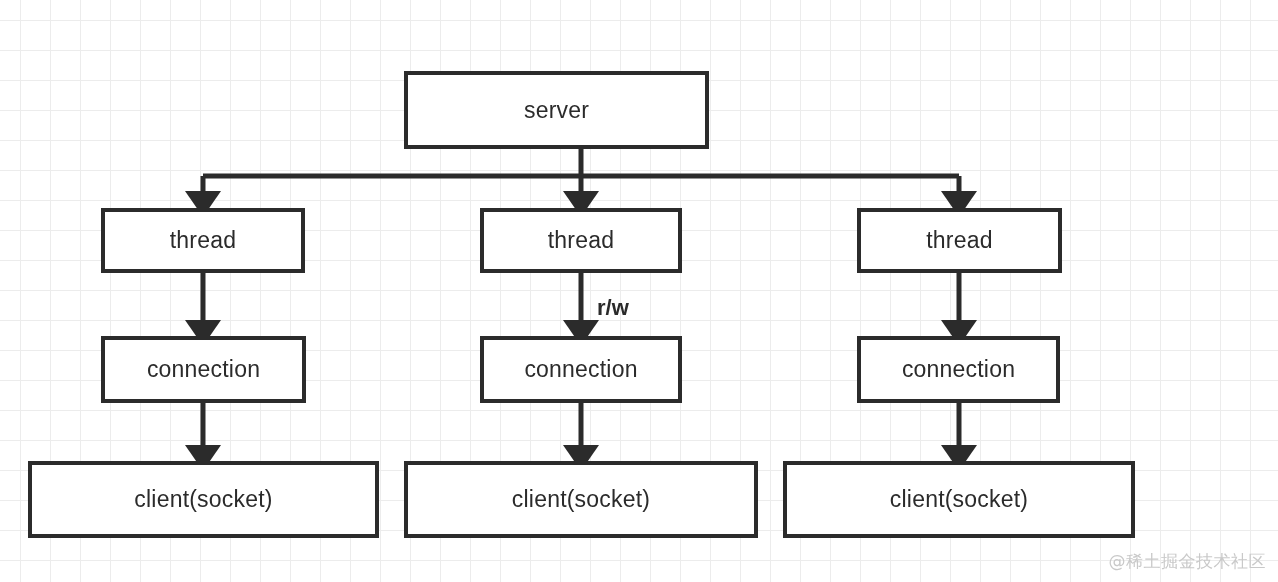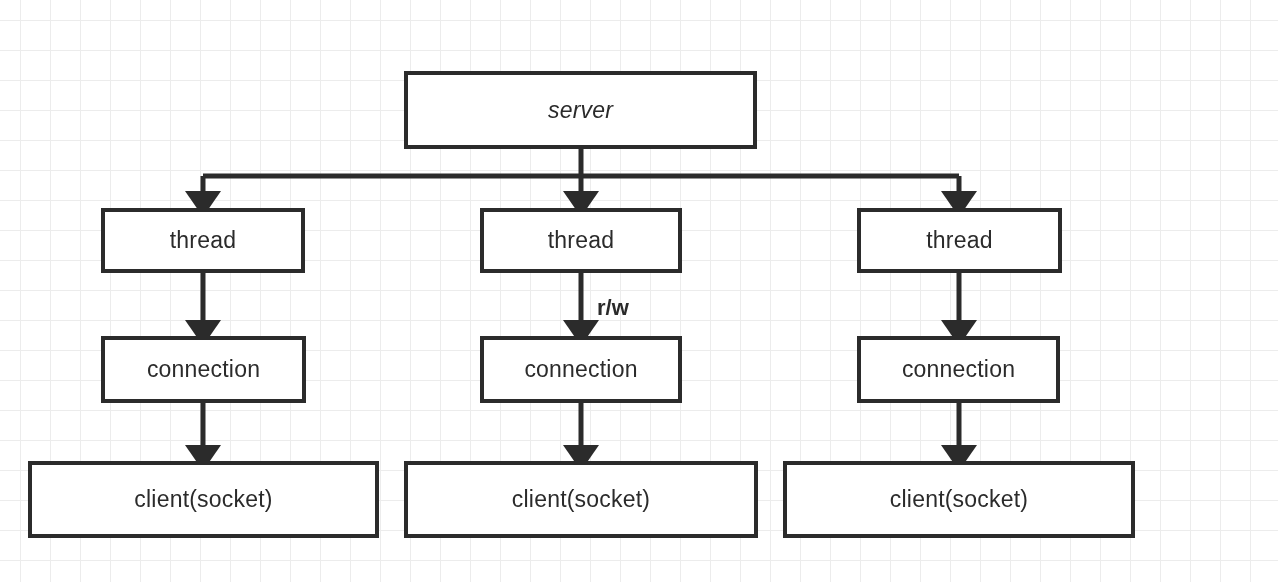--- a/index.html
+++ b/index.html
@@ -107,21 +107,21 @@
       <line x1="203" y1="403" x2="203" y2="456" stroke="#2b2b2b" stroke-width="5" marker-end="url(#arrowhead)"></line>
     </g>
     <g>
       <line x1="581" y1="403" x2="581" y2="456" stroke="#2b2b2b" stroke-width="5" marker-end="url(#arrowhead)"></line>
     </g>
     <g>
       <line x1="959" y1="403" x2="959" y2="456" stroke="#2b2b2b" stroke-width="5" marker-end="url(#arrowhead)"></line>
     </g>
   </svg>
 
-  <div class="node-box" style="left:404px; top:71px; width:353px; height:78px;font-style:italic;">
+  <div class="node-box" style="left:404px; top:71px; width:305px; height:78px;">
     <span>server</span>
   </div>
 
   <div class="node-box" style="left:101px; top:208px; width:204px; height:65px;">
     <span>thread</span>
   </div>
   <div class="node-box" style="left:480px; top:208px; width:202px; height:65px;">
     <span>thread</span>
   </div>
   <div class="node-box" style="left:857px; top:208px; width:205px; height:65px;">
@@ -143,14 +143,15 @@
   <div class="node-box" style="left:28px; top:461px; width:351px; height:77px;">
     <span>client(socket)</span>
   </div>
   <div class="node-box" style="left:404px; top:461px; width:354px; height:77px;">
     <span>client(socket)</span>
   </div>
   <div class="node-box" style="left:783px; top:461px; width:352px; height:77px;">
     <span>client(socket)</span>
   </div>
 
+  <div id="watermark">@稀土掘金技术社区</div>
 
 </div>
 
 </body></html>

